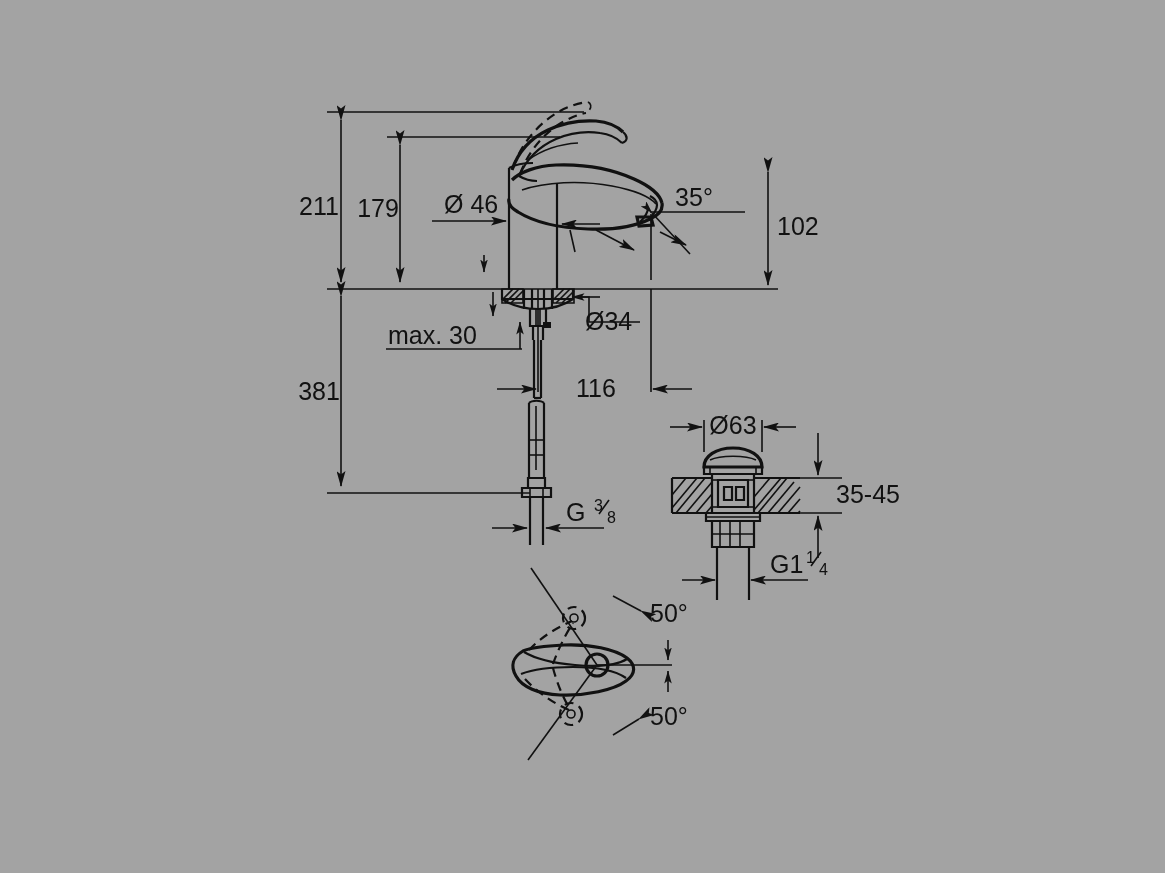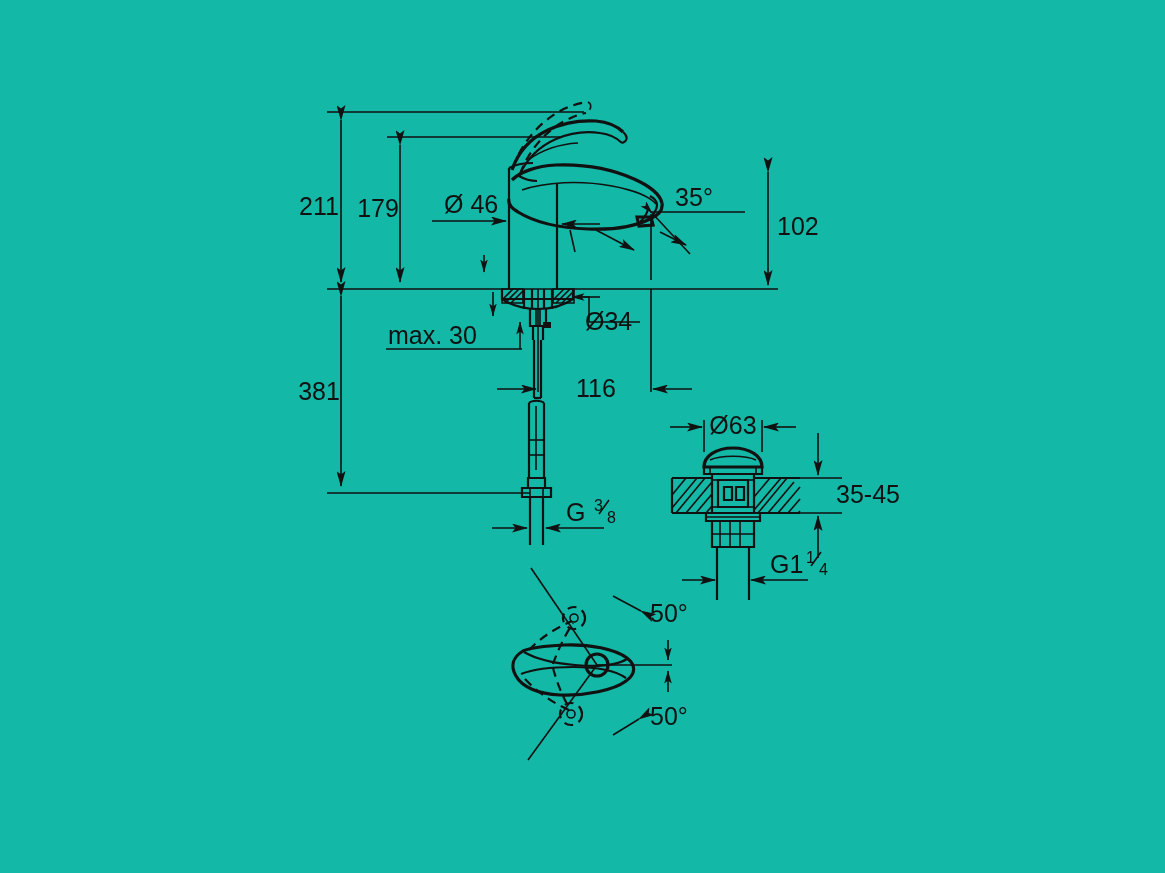--- a/index.html
+++ b/index.html
@@ -1,19 +1,19 @@
 <!DOCTYPE html>
 <html><head>
 <meta charset="utf-8">
 <title>Technical Drawing</title>
 <style>
   html,body{margin:0;padding:0;background:#ffffff;}
   body{width:1165px;height:873px;overflow:hidden;
        font-family:"Liberation Sans","DejaVu Sans",sans-serif;}
-  #sheet{position:relative;width:1165px;height:873px;background:#14b8a6;}
+  #sheet{position:relative;width:1165px;height:873px;background:#a3a3a3;}
   #sheet svg{display:block;}
   text{font-family:"Liberation Sans","DejaVu Sans",sans-serif;fill:#111111;}
   .dimtxt{font-size:25px;}
   .frac-num{font-size:16px;}
   .ln{stroke:#111111;fill:none;}
   .thin{stroke-width:1.6;}
   .med{stroke-width:2.2;}
   .thick{stroke-width:3.2;}
   .dash{stroke-dasharray:9 6;}
   .hatch{stroke:#111111;stroke-width:1.6;fill:none;}

